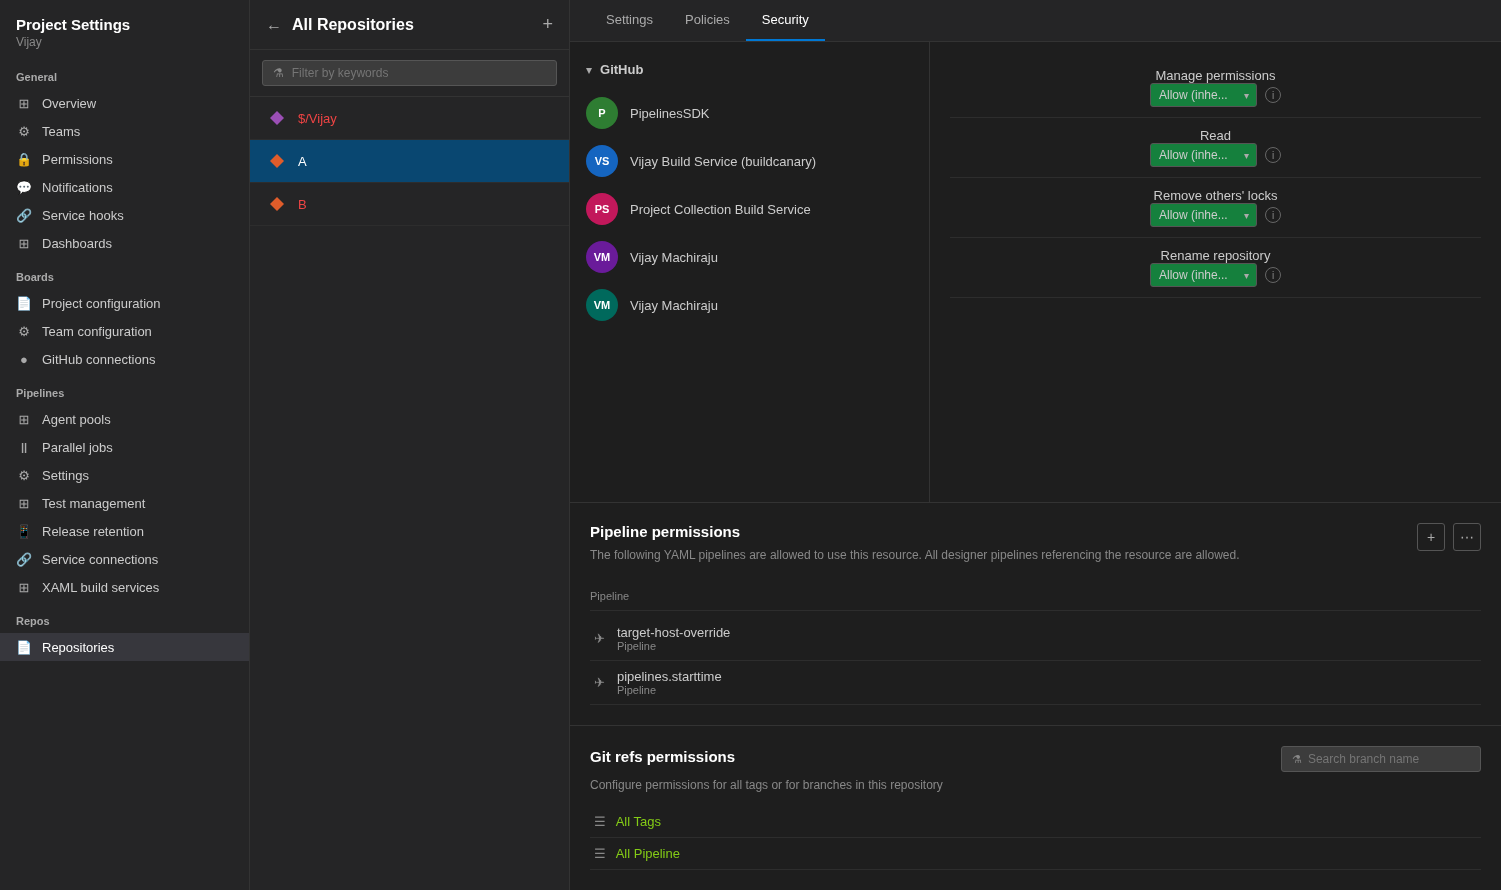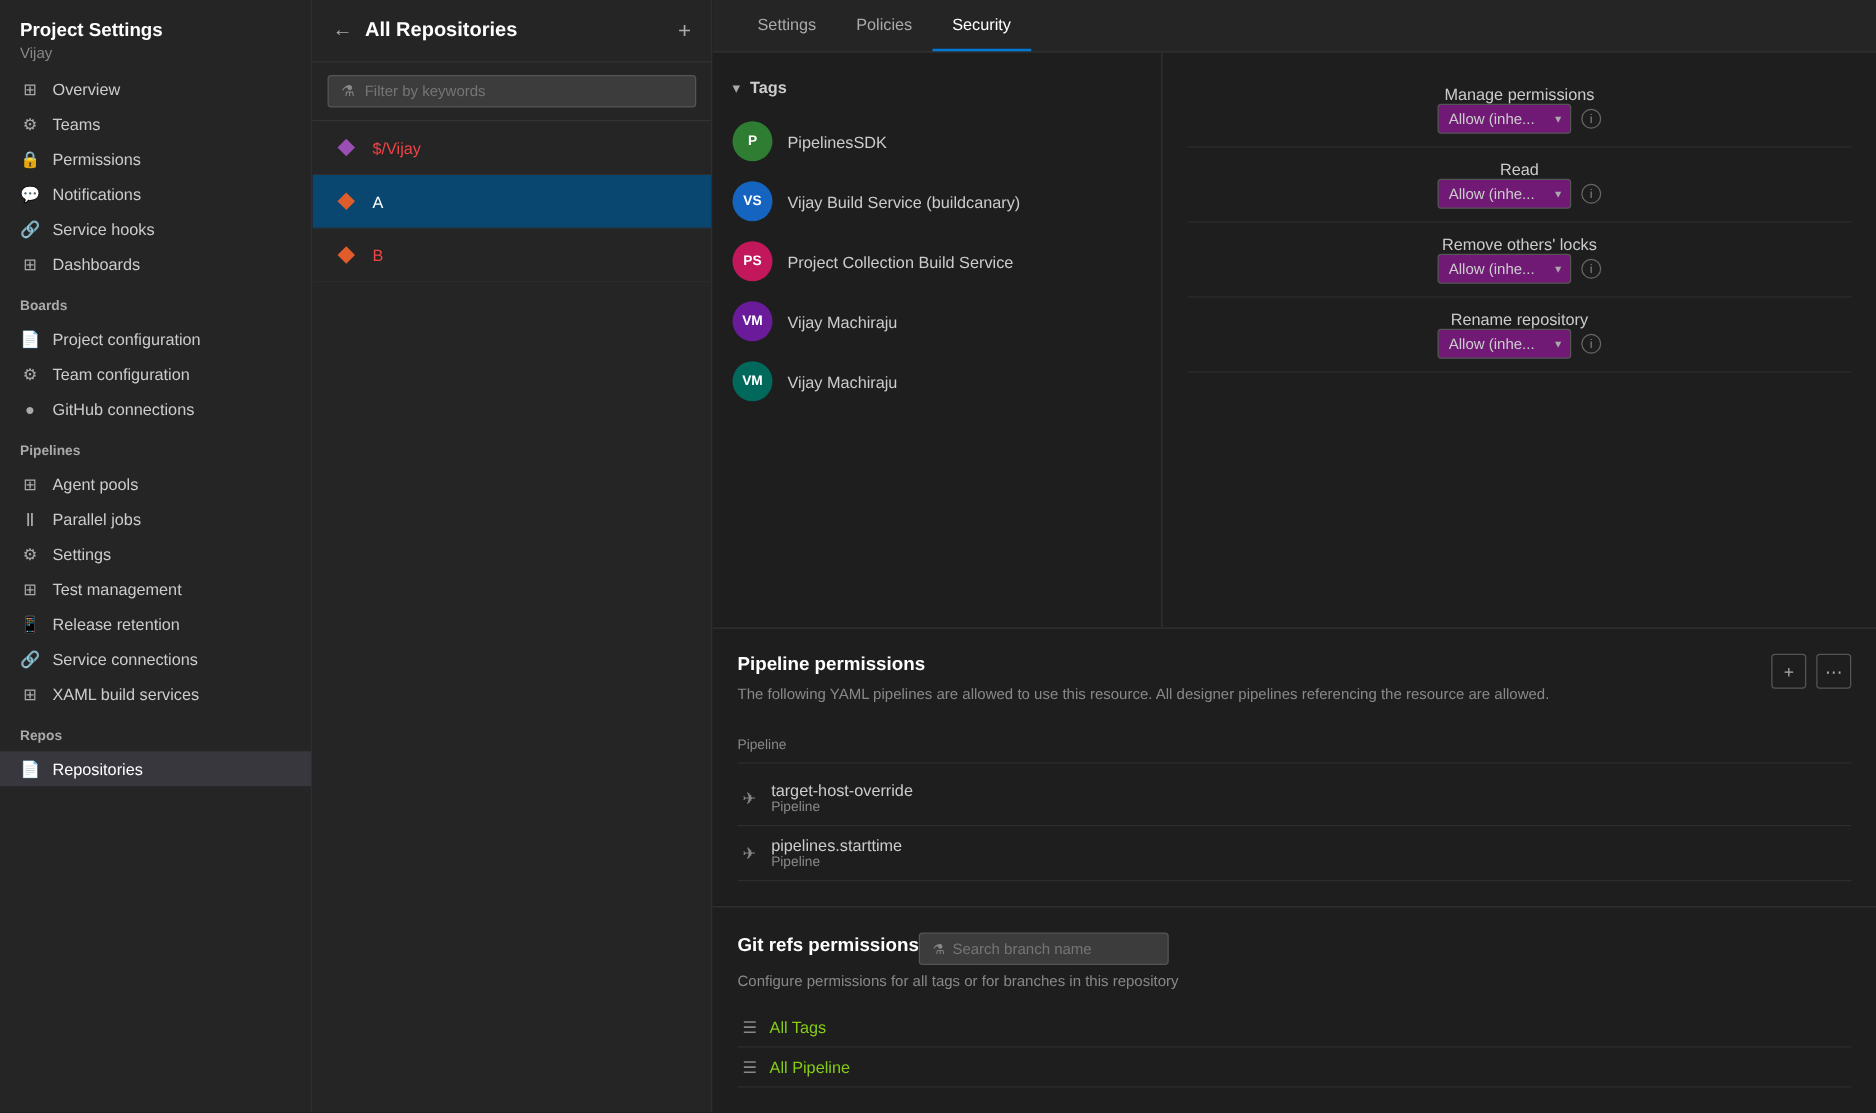--- a/index.html
+++ b/index.html
@@ -52,42 +52,42 @@
     .avatar-blue { background: #1565c0; }
     .avatar-purple { background: #6a1b9a; }
     .avatar-teal { background: #00695c; }
     .user-name { font-size: 13px; color: #cccccc; }
 
     
     .permissions-panel { flex: 1; padding: 16px 20px; overflow-y: auto; }
     .permission-row { display: flex; align-items: center; justify-content: space-between; padding: 10px 0; border-bottom: 1px solid #2d2d2d; flex-direction: column; }
     .permission-label { font-size: 13px; color: #cccccc; }
     .permission-controls { display: flex; align-items: center; gap: 8px; }
-    .permission-select { background: #701a75; border: 1px solid #555; border-radius: 3px; color: #ccc; padding: 4px 28px 4px 8px; font-size: 12px; cursor: pointer; appearance: none; -webkit-appearance: none; }
+    .permission-select { background: #15803d; border: 1px solid #555; border-radius: 3px; color: #ccc; padding: 4px 28px 4px 8px; font-size: 12px; cursor: pointer; appearance: none; -webkit-appearance: none; }
     .select-wrapper { position: relative; display: inline-block; }
     .select-wrapper::after { content: '▾'; position: absolute; right: 8px; top: 50%; transform: translateY(-50%); color: #aaa; pointer-events: none; font-size: 10px; }
     .info-icon { width: 16px; height: 16px; border-radius: 50%; border: 1px solid #666; color: #888; display: flex; align-items: center; justify-content: center; font-size: 10px; cursor: pointer; flex-shrink: 0; }
 
     
     .lower-section { padding: 20px 20px; border-top: 1px solid #333; }
     .section-header-row { display: flex; align-items: flex-start; justify-content: space-between; margin-bottom: 8px; gap: 16px; }
     .section-title { font-size: 15px; font-weight: 600; color: #ffffff; margin-bottom: 6px; }
     .section-desc { font-size: 12px; color: #888; line-height: 1.5; margin-bottom: 14px; }
     .section-actions { display: flex; align-items: center; gap: 8px; }
     .section-action-btn { width: 28px; height: 28px; border-radius: 3px; border: 1px solid #555; background: transparent; color: #aaa; cursor: pointer; display: flex; align-items: center; justify-content: center; font-size: 14px; }
     .column-label { font-size: 11px; color: #888; padding: 4px 0 8px; border-bottom: 1px solid #2d2d2d; margin-bottom: 6px; }
     .pipeline-item { display: flex; align-items: center; gap: 12px; padding: 8px 4px; border-bottom: 1px solid #2d2d2d; }
     .pipeline-icon { color: #888; font-size: 13px; }
     .pipeline-info { }
     .pipeline-name { font-size: 13px; color: #cccccc; }
     .pipeline-type { font-size: 11px; color: #888; }
 
     
     .git-refs-section { padding: 20px; border-top: 1px solid #333; }
-    .git-refs-header { display: flex; align-items: center; justify-content: flex-start; margin-bottom: 6px; }
+    .git-refs-header { display: flex; align-items: center; justify-content: space-between; margin-bottom: 6px; }
     .search-branch { background: #3c3c3c; border: 1px solid #555; border-radius: 3px; padding: 5px 10px; color: #888; font-size: 12px; display: flex; align-items: center; gap: 6px; min-width: 200px; }
     .search-branch input { background: transparent; border: none; outline: none; color: #ccc; font-size: 12px; }
     .git-refs-desc { font-size: 12px; color: #888; margin-bottom: 14px; }
     .ref-item { display: flex; align-items: center; gap: 10px; padding: 8px 4px; border-bottom: 1px solid #2d2d2d; }
     .ref-icon { color: #888; font-size: 13px; }
     .ref-name { font-size: 13px; color: #84cc16; }
 
     
     ::-webkit-scrollbar { width: 6px; }
     ::-webkit-scrollbar-track { background: transparent; }
@@ -95,20 +95,21 @@
   </style>
 </head>
 <body>
 
 <div class="sidebar">
   <div class="sidebar-header">
     <div class="sidebar-title">Project Settings</div>
     <div class="sidebar-subtitle">Vijay</div>
   </div>
 
+  <div class="sidebar-section-label">General</div>
   <div class="sidebar-item">
     <span class="sidebar-icon">⊞</span>
     <span>Overview</span>
   </div>
   <div class="sidebar-item">
     <span class="sidebar-icon">⚙</span>
     <span>Teams</span>
   </div>
   <div class="sidebar-item">
     <span class="sidebar-icon">🔒</span>
@@ -224,21 +225,21 @@
     <div class="tab">Settings</div>
     <div class="tab">Policies</div>
     <div class="tab active">Security</div>
   </div>
 
   <div class="content-body">
 
     <div class="users-panel">
       <div class="users-header">
         <span class="chevron-icon">▾</span>
-        <span class="users-title">Tags</span>
+        <span class="users-title">GitHub</span>
       </div>
       <div class="user-item">
         <div class="user-avatar avatar-green">P</div>
         <span class="user-name">PipelinesSDK</span>
       </div>
       <div class="user-item">
         <div class="user-avatar avatar-blue">VS</div>
         <span class="user-name">Vijay Build Service (buildcanary)</span>
       </div>
       <div class="user-item">

